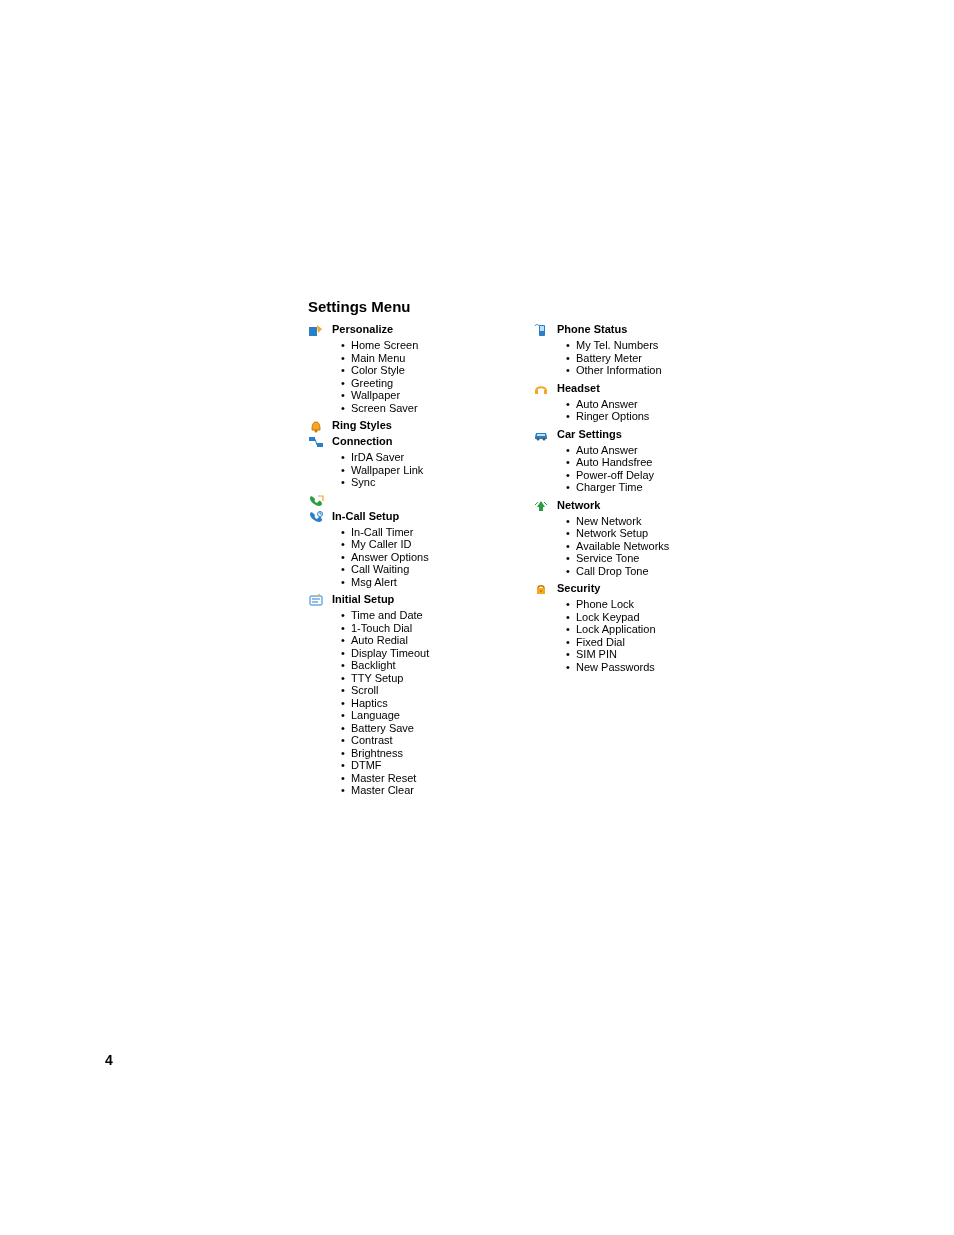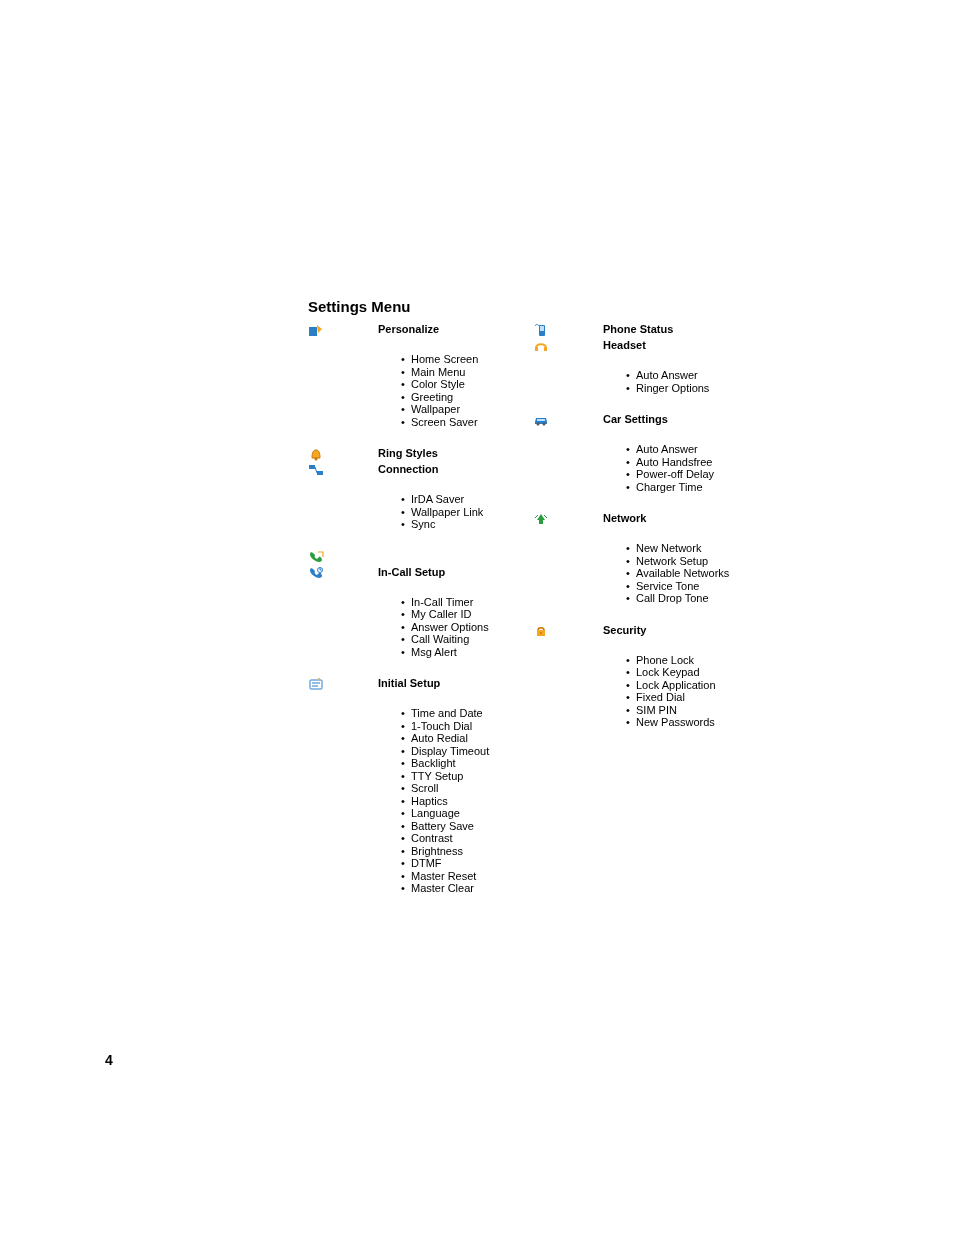--- a/index.html
+++ b/index.html
@@ -26,41 +26,40 @@
   .columns {
     display: flex;
     gap: 0;
   }
   .col {
     width: 225px;
   }
   .section {
     display: flex;
     margin-bottom: 2px;
-    gap: 46px;
   }
   .icon-cell {
     width: 24px;
     flex-shrink: 0;
     padding-top: 0px;
   }
   .icon-cell svg {
     display: block;
   }
   .text-cell {
     flex: 1;
   }
   .section-heading {
     font-size: 11px;
     font-weight: bold;
     line-height: 13px;
   }
   .item-list {
     list-style: none;
-    margin: 17px;
+    margin: 3px;
     padding: 0;
   }
   .item-list li {
     font-size: 11px;
     line-height: 12.5px;
     padding-left: 16px;
     position: relative;
   }
   .item-list li::before {
     content: "•";
@@ -208,20 +207,25 @@
       <div class="section">
         <div class="icon-cell">
           <svg width="16" height="14" viewBox="0 0 16 14">
               <rect x="6" y="2" width="6" height="11" rx="1" fill="#2a7fc7"></rect>
               <rect x="7" y="3" width="4" height="5" fill="#bde0ff"></rect>
               <path d="M2 3 C3 1 5 1 6 3" stroke="#2a7fc7" fill="none"></path>
             </svg>
         </div>
         <div class="text-cell">
           <div class="section-heading">Phone Status</div>
+          <ul class="item-list">
+            <li>My Tel. Numbers</li>
+            <li>Battery Meter</li>
+            <li>Other Information</li>
+          </ul>
         </div>
       </div>
 
       <div class="section">
         <div class="icon-cell">
           <svg width="16" height="14" viewBox="0 0 16 14">
               <path d="M3 9 C3 4 13 4 13 9" stroke="#f5a623" fill="none" stroke-width="2"></path>
               <rect x="2" y="8" width="3" height="4" fill="#f5a623"></rect>
               <rect x="11" y="8" width="3" height="4" fill="#f5a623"></rect>
             </svg>

